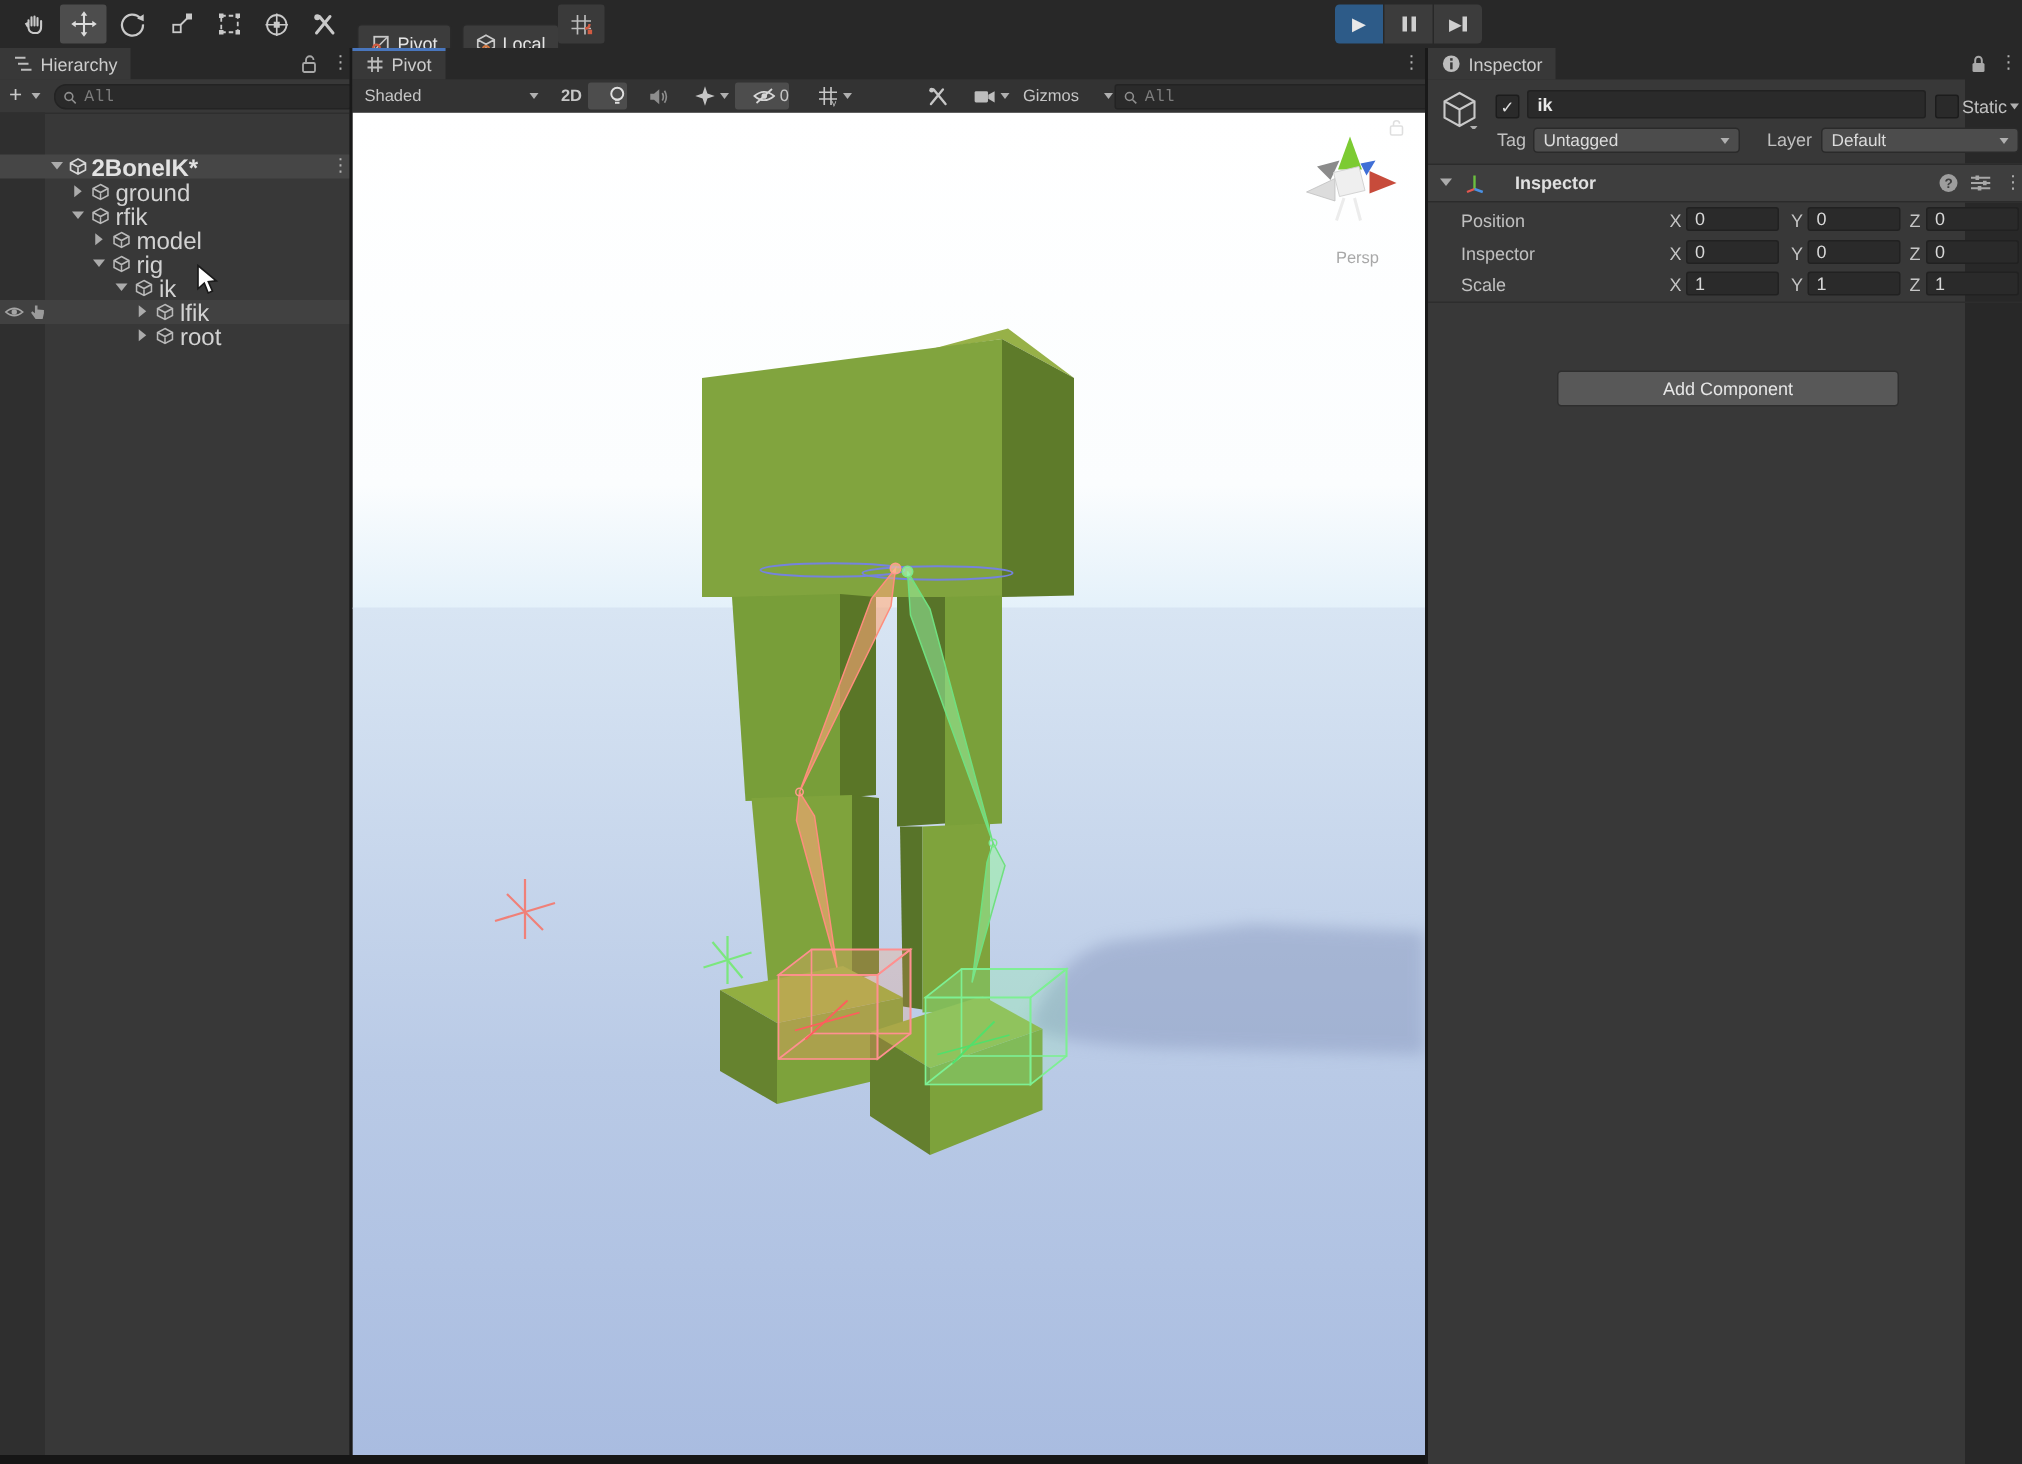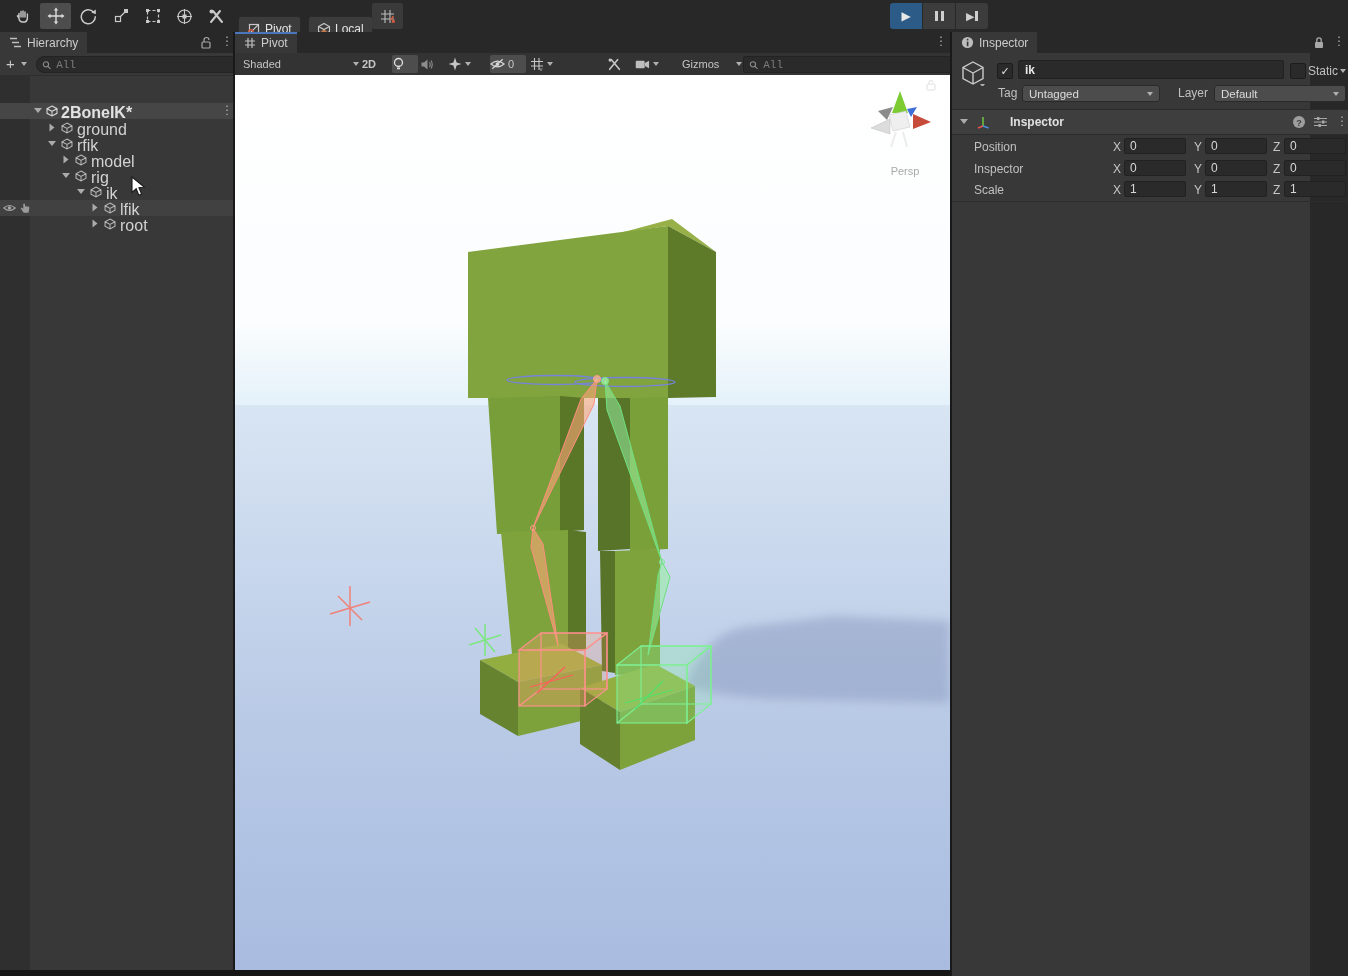--- a/index.html
+++ b/index.html
@@ -28,21 +28,21 @@
   .search input::placeholder{color:#7d7d7d}
   .hrow{position:absolute;left:0;width:233px;height:16px}
   .hrow.selrow{background:#464646}
   .hrow.hovrow{background:#414141}
   .hlabel{position:absolute;top:1px;font-size:16px;color:#d2d2d2;white-space:nowrap}
   .fold{position:absolute;top:5px;width:0;height:0;border-left:4px solid transparent;border-right:4px solid transparent;border-top:5px solid #ababab}
   .fold.closed{transform:rotate(-90deg)}
   
   #scenepanel{left:235px;top:32px;width:715px;height:938px;background:#333}
   #scenebar{left:235px;top:53px;width:715px;height:22px;background:#333;border-bottom:1px solid #242424}
-  .sbtn{position:absolute;top:2px;height:18px;display:flex;align-items:center;justify-content:flex-start;gap:3px;border-radius:2px;color:#c6c6c6;font-size:11px}
+  .sbtn{position:absolute;top:2px;height:18px;display:flex;align-items:center;justify-content:flex-end;gap:3px;border-radius:2px;color:#c6c6c6;font-size:11px}
   .sbtn.on{background:#4d4d4d}
   .caret{width:0;height:0;border-left:3.5px solid transparent;border-right:3.5px solid transparent;border-top:4px solid #b0b0b0}
   
   #insp{left:952px;top:32px;width:358px;height:944px;background:#383838}
   .ilabel{position:absolute;color:#c0c0c0;font-size:12px}
   .ifield{position:absolute;background:#2a2a2a;border:1px solid #212121;border-radius:2px;color:#d8d8d8;font-size:12px;
           display:flex;align-items:center;padding:0 5px;height:16px;box-sizing:border-box}
   .dropdown{position:absolute;height:17px;background:#4c4c4c;border:1px solid #2a2a2a;border-radius:3px;display:flex;
             align-items:center;justify-content:space-between;padding:0 6px;color:#dcdcdc;font-size:11.5px;box-sizing:border-box}
   .checkbox{position:absolute;width:14px;height:14px;background:#2a2a2a;border:1px solid #1c1c1c;border-radius:2px;
@@ -541,17 +541,20 @@
   <div class="ifield" style="left:253px;top:149px;width:62px">
       <span>1</span>
     </div>
   <span class="axlab" style="left:321px;top:151px">Z</span>
   <div class="ifield" style="left:332px;top:149px;width:62px">
       <span>1</span>
     </div>
 
   <div class="abs" style="left:0;top:169px;width:396px;height:1px;background:#2d2d2d"></div>
 
+  <div class="abs" id="addcomp" style="left:86px">
+    <span>Add Component</span>
+  </div>
 </div>
 
 <svg class="abs" style="left:131px;top:176px;z-index:50" width="15" height="21" viewBox="0 0 15 21">
   <path d="M1 1 L1 16.5 L5.2 12.8 L7.8 19.3 L10.6 18 L7.9 11.8 L13.2 11.2 Z" fill="#ffffff" stroke="#1a1a1a" stroke-width="1.1"></path>
 </svg>
 
 </body></html>

